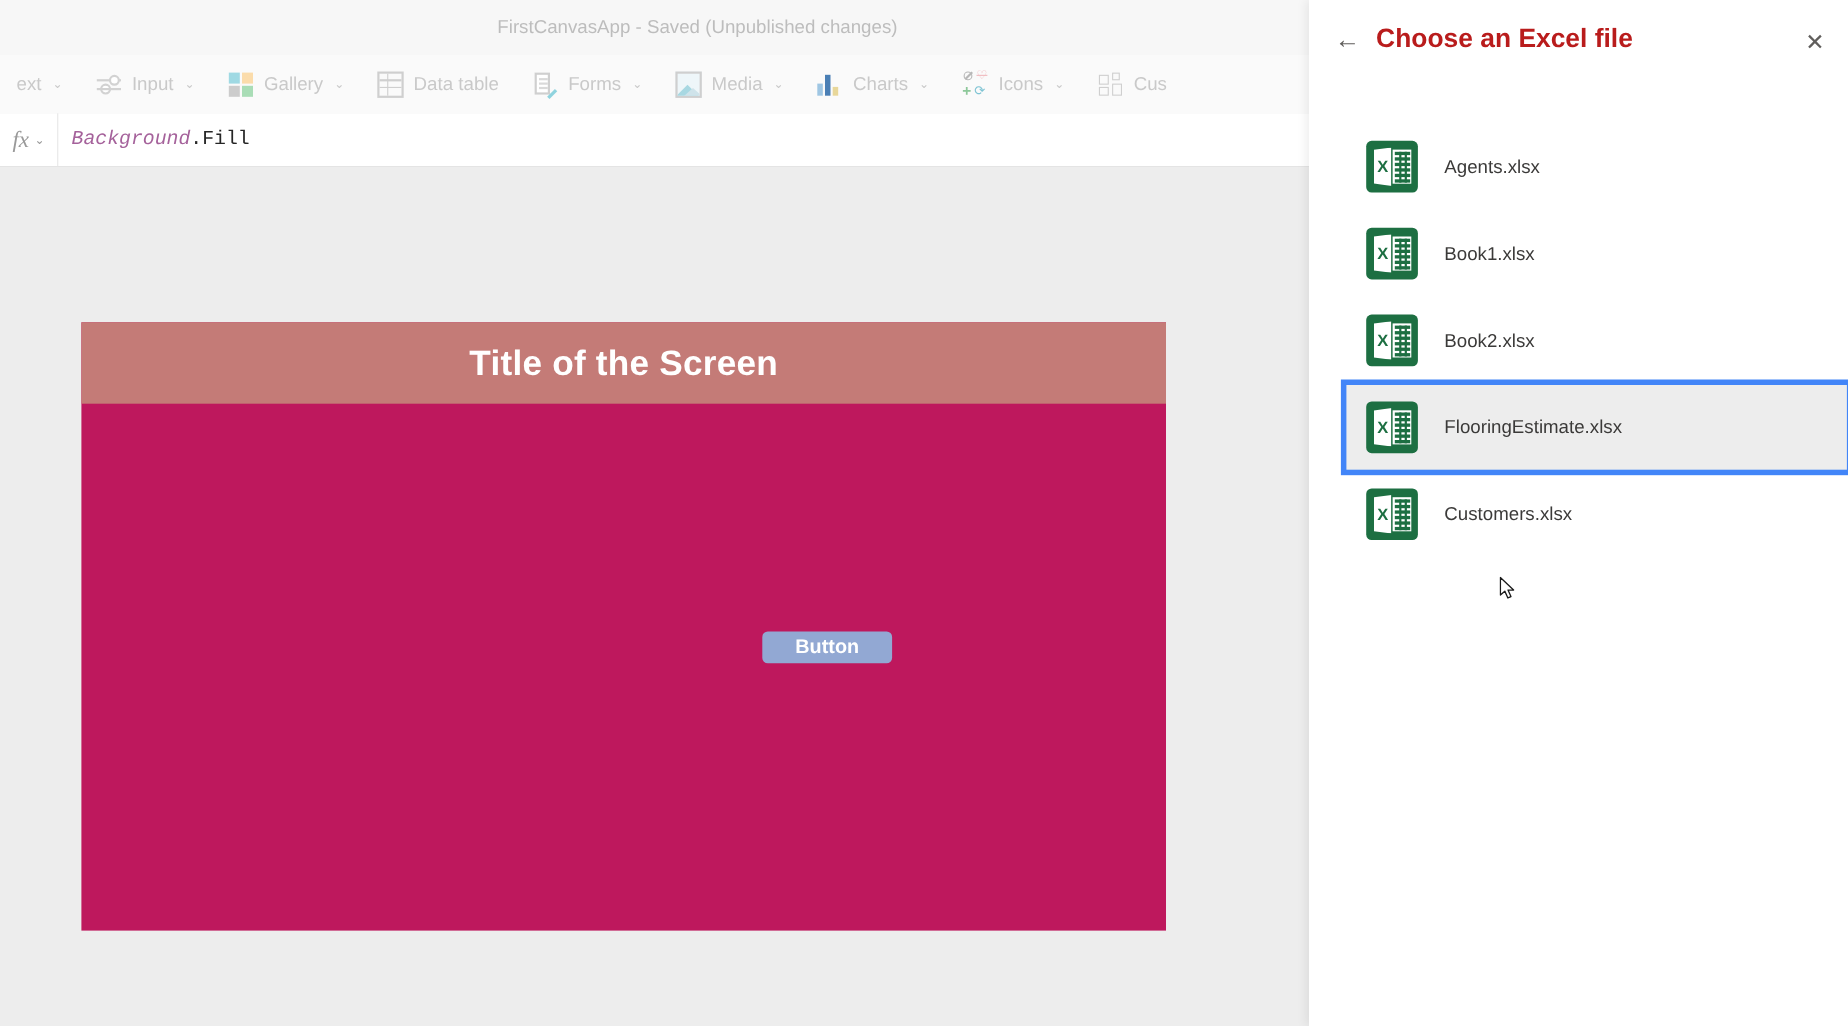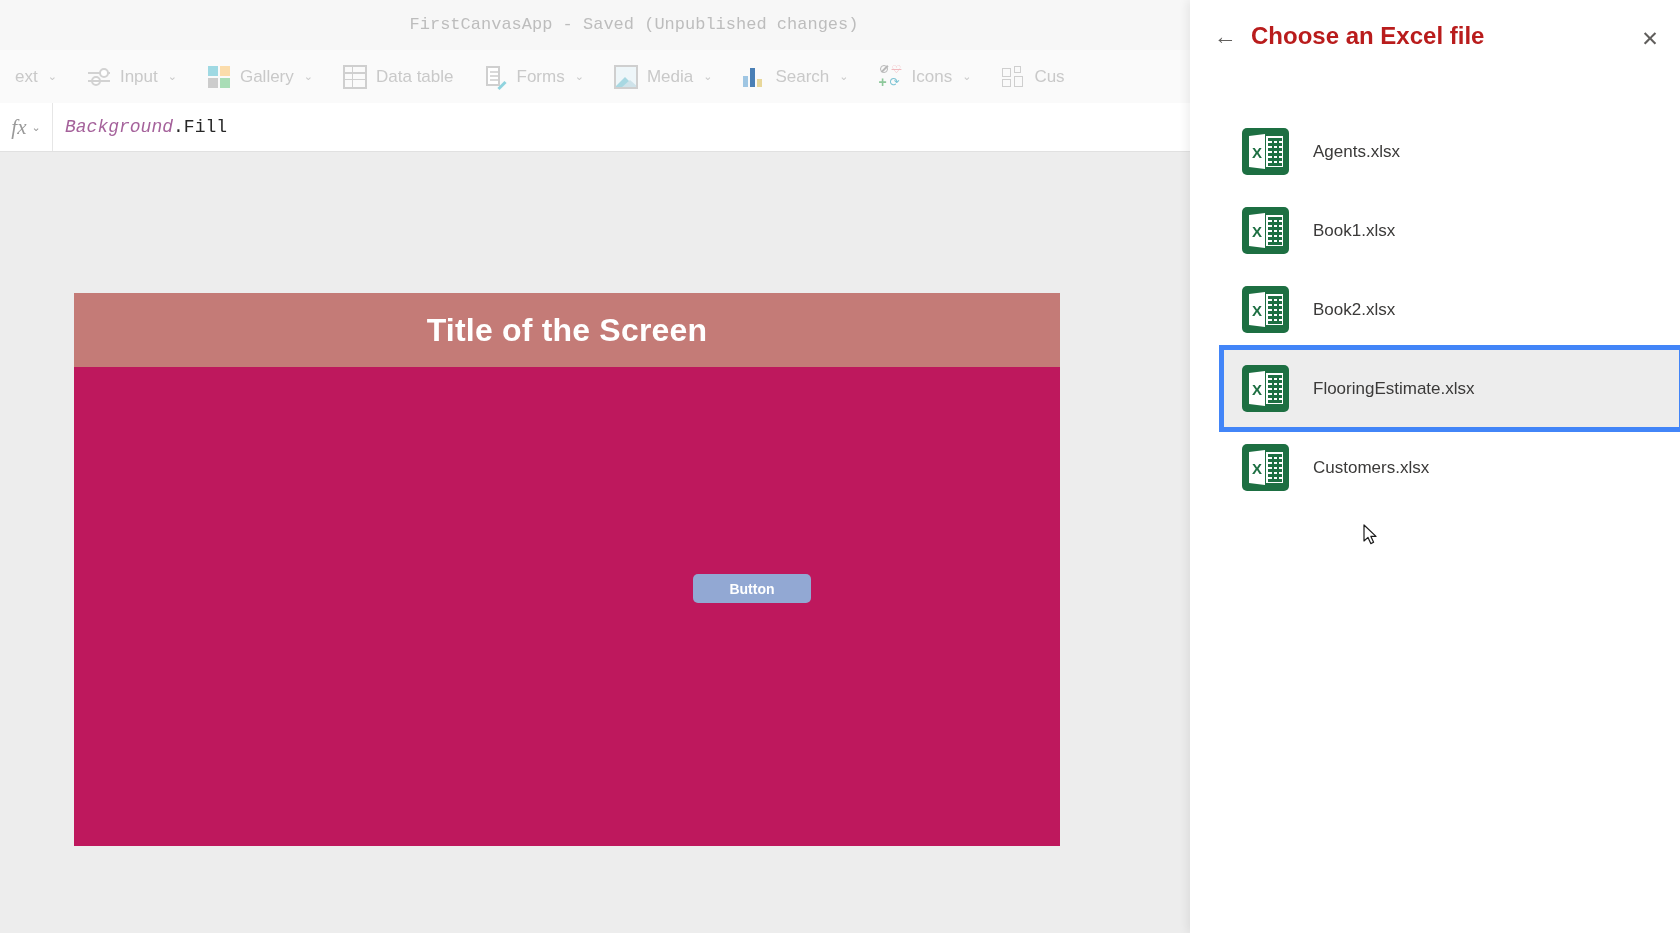--- a/index.html
+++ b/index.html
@@ -26,21 +26,20 @@
     width: 1680px; height: 933px;
     background: #ededed;
   }
 
   .titlebar {
     position: absolute;
     left: 0; top: 0;
     width: 1680px; height: 50px;
     background: #f7f7f7;
     border-bottom: 5px solid #c2410c;
-    font-family: Liberation Mono, monospace;
   }
   .titlebar-text {
     position: absolute;
     left: 0; top: 0;
     width: 1268px;
     height: 50px;
     line-height: 50px;
     text-align: center;
     font-size: 17px;
     color: #bdbdbd;
@@ -319,21 +318,21 @@
   .canvas-button {
     position: absolute;
     left: 619px; top: 281px;
     width: 118px; height: 29px;
     background: #92a8d3;
     border-radius: 5px;
     display: flex;
     align-items: center;
     justify-content: center;
     color: #ffffff;
-    font-size: 14px;
+    font-size: 18px;
     font-weight: bold;
   }
 
   
   #panel {
     position: absolute;
     right: 0; top: 0;
     width: 490px;
     height: 933px;
     background: #ffffff;
@@ -547,21 +546,21 @@
         <span class="lbl">Media</span>
         <span class="caret">⌄</span>
       </div>
 
       <div class="ribbon-item">
         <span class="ribbon-icon ic-charts">
             <i class="b1"></i>
             <i class="b2"></i>
             <i class="b3"></i>
           </span>
-        <span class="lbl">Search</span>
+        <span class="lbl">Charts</span>
         <span class="caret">⌄</span>
       </div>
 
       <div class="ribbon-item">
         <span class="ribbon-icon ic-icons">
             <u></u>
             <s>♡</s>
             <b>+</b>
             <em>⟳</em>
           </span>

